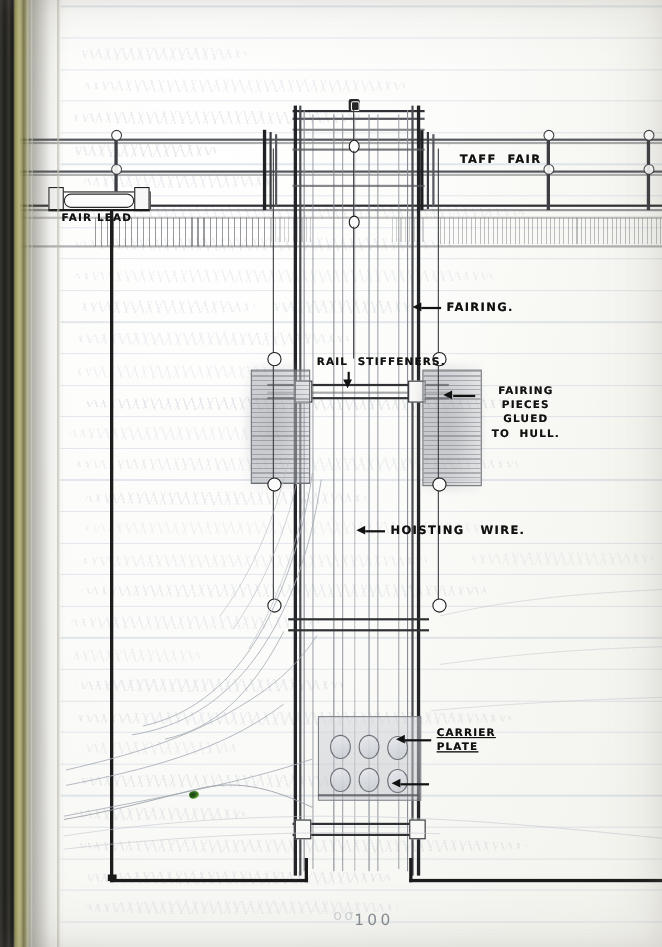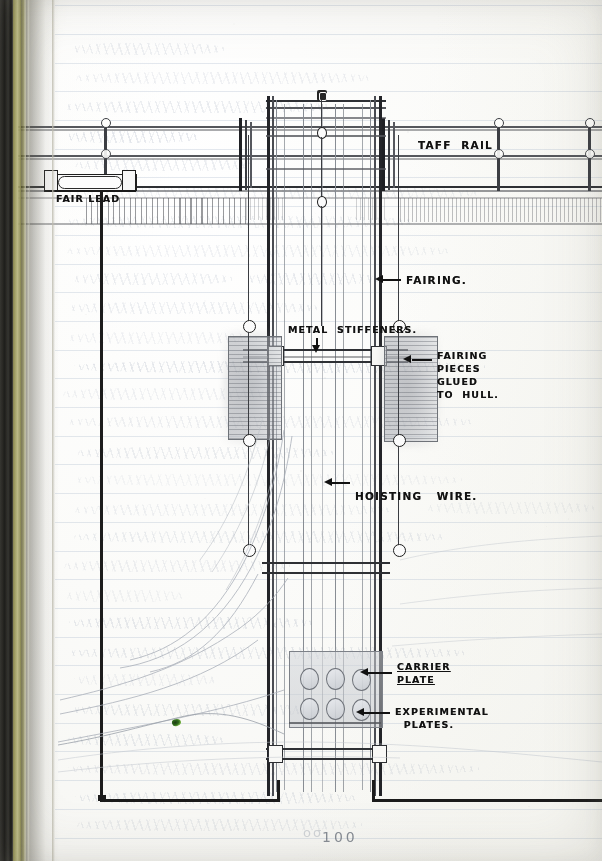--- a/index.html
+++ b/index.html
@@ -317,21 +317,21 @@
 
   <div>
     <div class="fairlead-body" style="left:47px;top:174px;width:88px;height:15px;"></div>
     <div class="fairlead-cap" style="left:44px;top:170px;width:12px;height:20px;"></div>
     <div class="fairlead-cap" style="left:122px;top:170px;width:12px;height:20px;"></div>
     <div class="fairlead-roll" style="left:58px;top:176px;width:62px;height:11px;"></div>
     <div class="ink" style="left:44px;top:190px;width:92px;height:2.4px;"></div>
   </div>
   <div class="label sm" style="left:56px;top:192px;">FAIR LEAD</div>
 
-  <div class="label md" style="left:418px;top:138px;">TAFF  RAIL</div>
+  <div class="label md" style="left:418px;top:138px;">TAFF  FAIR</div>
 
   <div>
 
     <div class="rail-dark" style="left:266px;top:100px;width:120px;height:2.2px;"></div>
     <div class="rail" style="left:266px;top:107px;width:120px;"></div>
     <div class="rail" style="left:266px;top:117px;width:120px;opacity:.7;"></div>
 
     <div class="ink" style="left:317px;top:90px;width:10px;height:11px;background:#262626;border-radius:2px;"></div>
     <div style="position:absolute;left:319px;top:92px;width:6px;height:7px;border:1.1px solid #fafafa;border-radius:2px;"></div>
   </div>
@@ -465,54 +465,52 @@
   </div>
 
   <div class="greenmark" style="left:172px;top:719px;"></div>
 
   <div>
     <div class="arrow-line" style="left:383px;top:279px;width:18px;"></div>
     <div class="arrow-head-l" style="left:375px;top:275px;"></div>
   </div>
   <div class="label md" style="left:406px;top:273px;">FAIRING.</div>
 
-  <div class="label sm" style="left:288px;top:323px;">METAL  STIFFENERS.</div>
+  <div class="label sm" style="left:288px;top:323px;">RAIL  STIFFENERS.</div>
   <div>
     <div class="arrow-vline" style="left:316px;top:338px;height:10px;"></div>
     <div class="arrow-head-d" style="left:312px;top:345px;"></div>
   </div>
 
   <div>
     <div class="arrow-line" style="left:412px;top:359px;width:20px;"></div>
     <div class="arrow-head-l" style="left:403px;top:355px;"></div>
   </div>
-  <div class="label sm" style="left:437px;top:349px;">FAIRING
+  <div class="label sm" style="left:447px;top:349px;text-align:center;">FAIRING
 PIECES
 GLUED
 TO  HULL.</div>
 
   <div>
     <div class="arrow-line" style="left:332px;top:482px;width:18px;"></div>
     <div class="arrow-head-l" style="left:324px;top:478px;"></div>
   </div>
-  <div class="label md" style="left:355px;top:489px;text-align:center;">HOISTING   WIRE.</div>
+  <div class="label md" style="left:355px;top:475px;text-align:center;">HOISTING   WIRE.</div>
 
   <div>
     <div class="arrow-line" style="left:368px;top:672px;width:24px;"></div>
     <div class="arrow-head-l" style="left:360px;top:668px;"></div>
   </div>
   <div class="label sm" style="left:397px;top:660px;text-decoration:underline;">CARRIER
 PLATE</div>
 
   <div>
     <div class="arrow-line" style="left:364px;top:712px;width:26px;"></div>
     <div class="arrow-head-l" style="left:356px;top:708px;"></div>
   </div>
-  <div class="label sm" style="left:395px;top:705px;">EXPERIMENTAL
-  PLATES.</div>
 
   <div class="pagenum-ghost" style="left:303px;top:825px;">οσ</div>
   <div class="pagenum" style="left:322px;top:829px;">100</div>
 
   <div class="gutter-shadow"></div>
   <div class="page-edge"></div>
   <div class="bind-edge"></div>
   <div class="bind-olive2"></div>
   <div class="bind-olive"></div>
   <div class="bind-black"></div>

